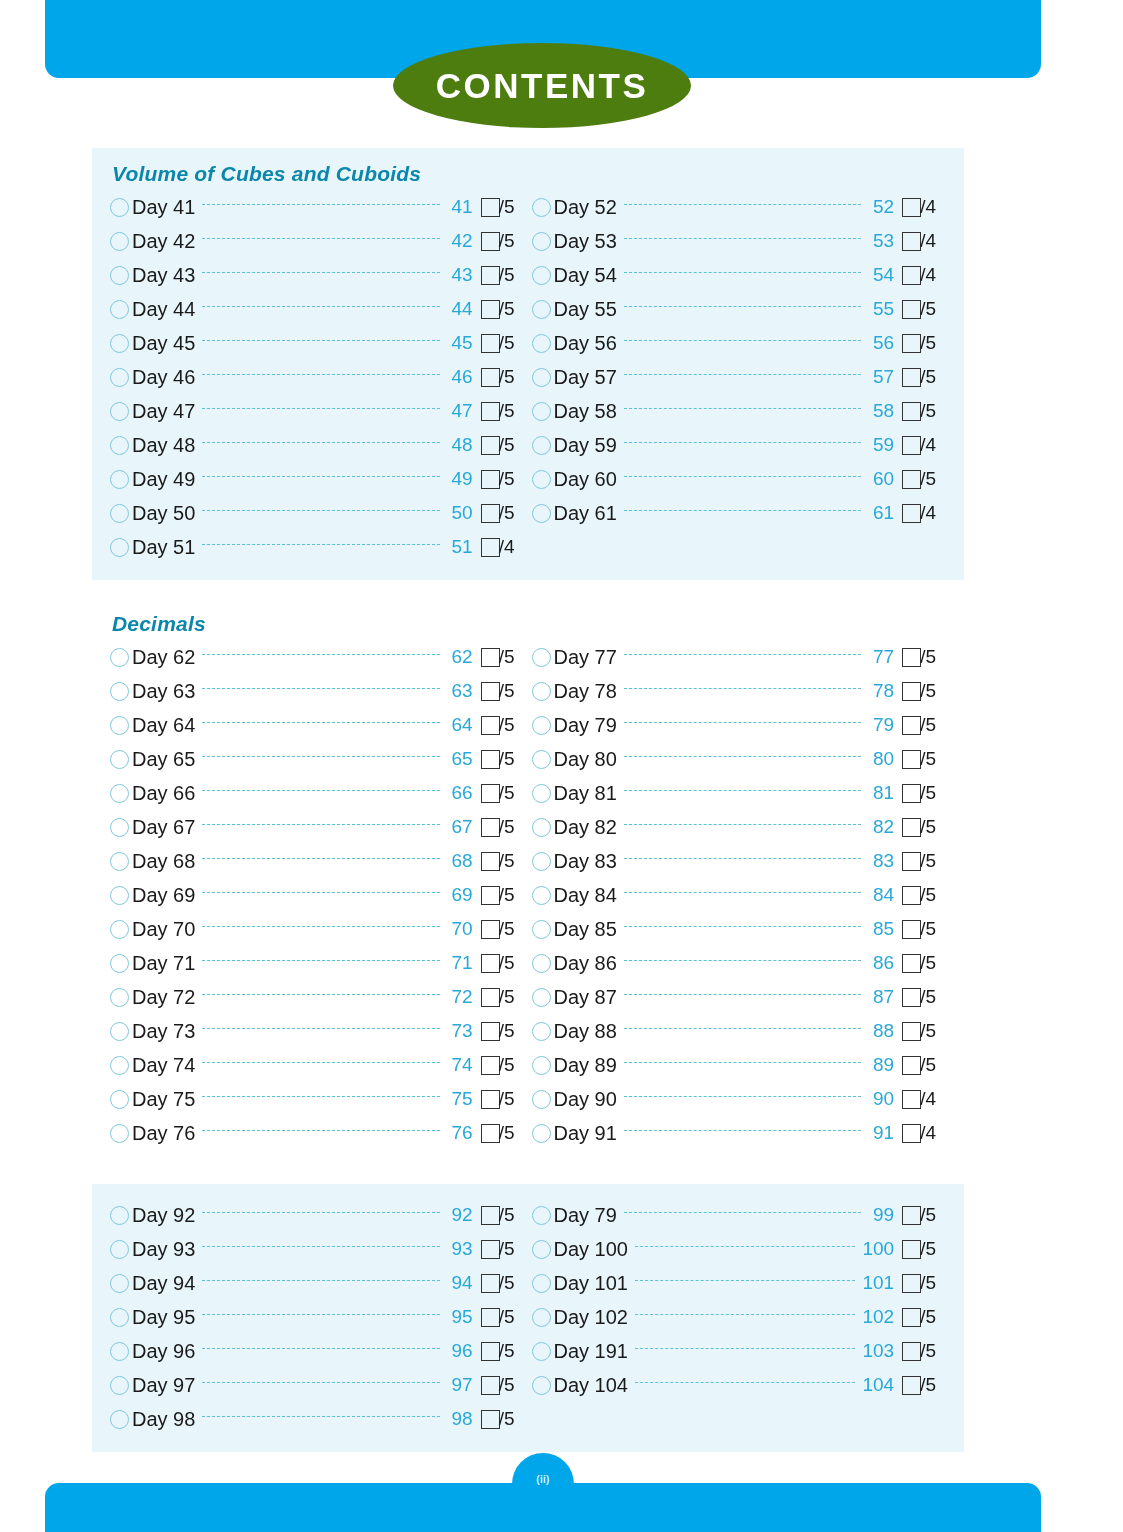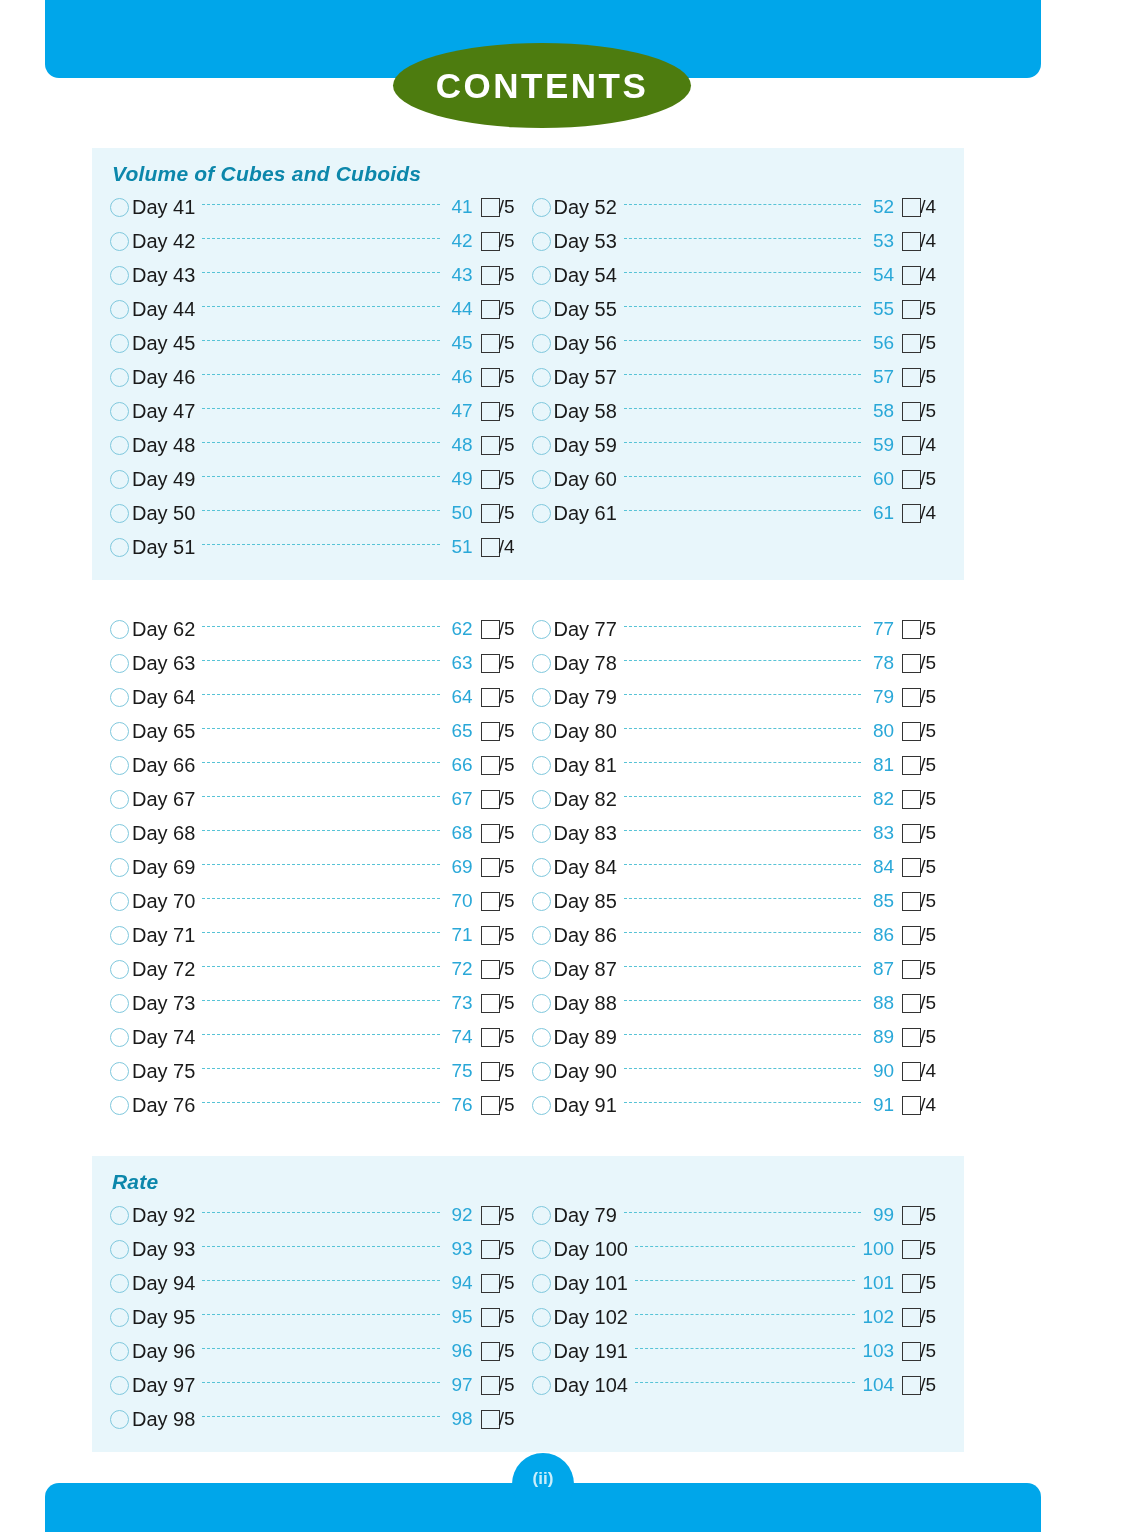--- a/index.html
+++ b/index.html
@@ -67,21 +67,21 @@
     height: 62px;
     background: #00a6ea;
     border-radius: 50%;
     display: flex;
     align-items: center;
     justify-content: center;
     z-index: 4;
   }
   .page-badge .page-num {
     color: #c9eefb;
-    font-size: 17px;
+    font-size: 11px;
     font-weight: bold;
     margin-top: -10px;
   }
 
   
   .content {
     position: absolute;
     left: 92px;
     top: 148px;
     width: 872px;
@@ -409,20 +409,21 @@
             <span class="page-ref"></span>
             <span class="score">
               <span class="score-box"></span>
               <span class="score-den"></span>
             </span>
           </div>
         </div>
       </div>
     </div>
     <div class="section plain gap-after">
+      <div class="section-title">Decimals</div>
       <div class="rows">
         <div class="col">
           <div class="row">
             <span class="bullet"></span>
             <span class="row-label">Day 62</span>
             <span class="leader"></span>
             <span class="page-ref">62</span>
             <span class="score">
               <span class="score-box"></span>
               <span class="score-den">/5</span>
@@ -717,21 +718,20 @@
             <span class="page-ref">91</span>
             <span class="score">
               <span class="score-box"></span>
               <span class="score-den">/4</span>
             </span>
           </div>
         </div>
       </div>
     </div>
     <div class="section tinted">
-      <div class="section-title">Rate</div>
       <div class="rows">
         <div class="col">
           <div class="row">
             <span class="bullet"></span>
             <span class="row-label">Day 92</span>
             <span class="leader"></span>
             <span class="page-ref">92</span>
             <span class="score">
               <span class="score-box"></span>
               <span class="score-den">/5</span>

